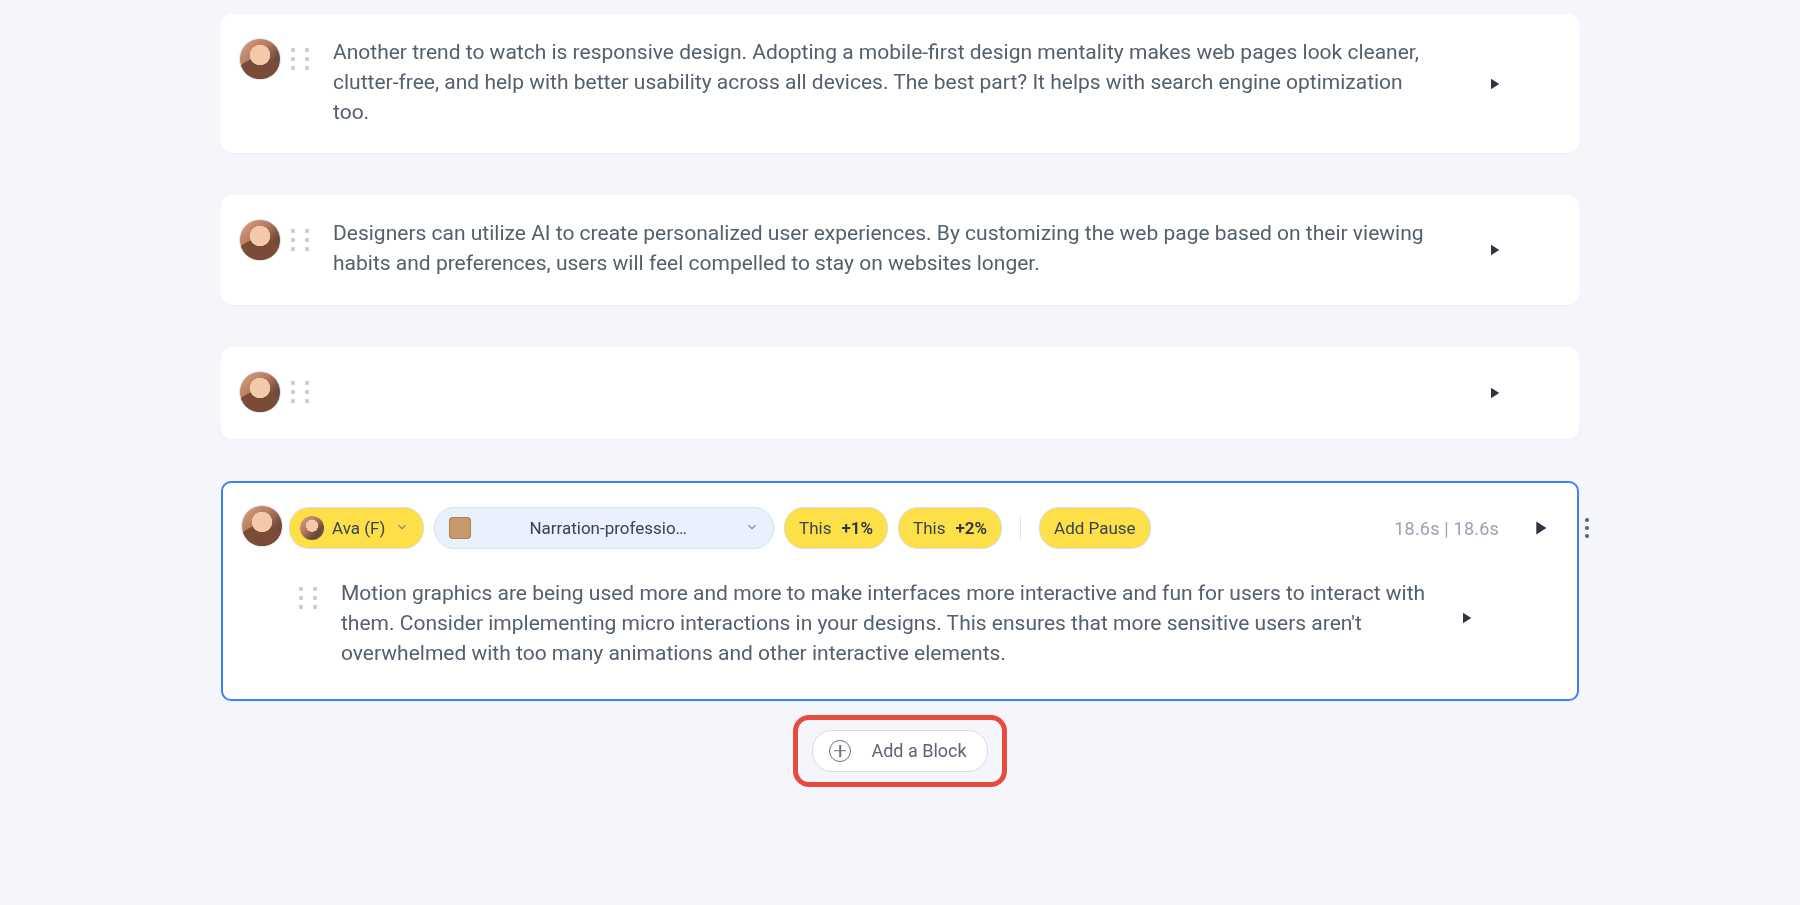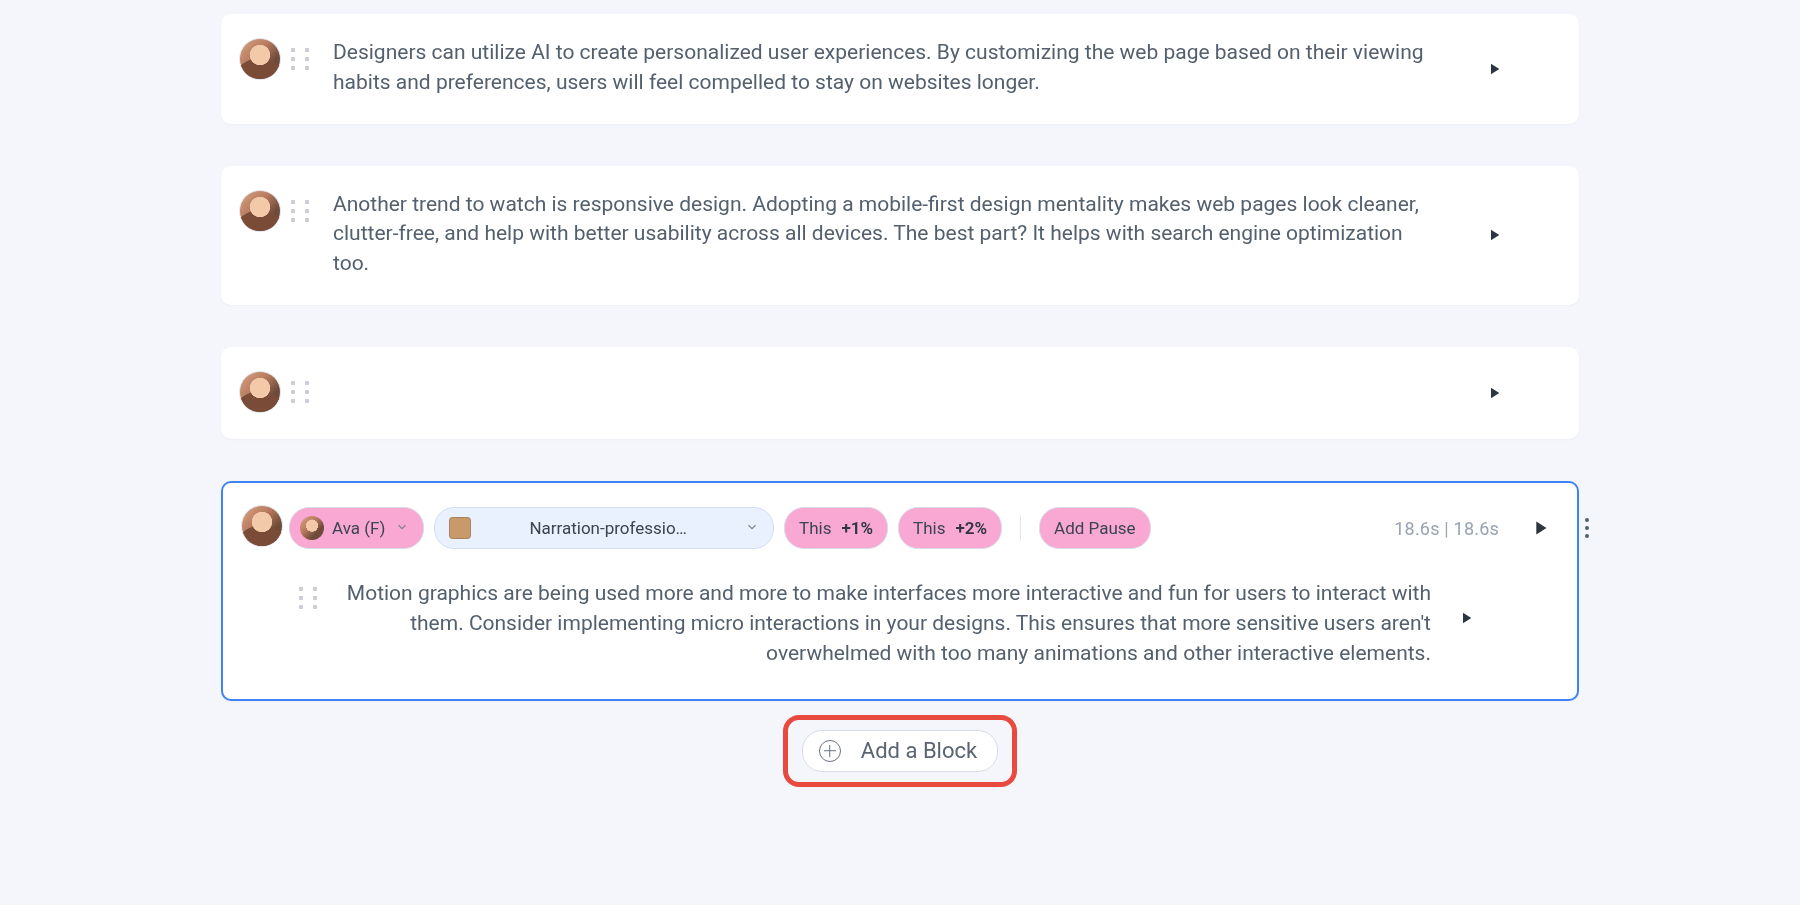--- a/index.html
+++ b/index.html
@@ -92,21 +92,21 @@
     display:flex;
     align-items:center;
     gap:10px;
     width:100%;
     padding-bottom:30px;
   }
   .chip{
     height:40px;
     border:1px solid var(--chip-border);
     border-radius:20px;
-    background:#f9a8d4;
+    background:#fde047;
     display:flex;
     align-items:center;
     padding:0 14px;
     font-size:17px;
     color:#3a4452;
     cursor:pointer;
     white-space:nowrap;
   }
   .chip .chev{margin-left:10px;color:#7d8694;}
   .chip.blue{
@@ -173,76 +173,76 @@
     padding:10px 14px;
     display:inline-flex;
   }
   .add-block{
     height:40px;
     border:1px solid var(--chip-border);
     border-radius:20px;
     background:#fff;
     display:flex;align-items:center;
     padding:0 20px 0 16px;
-    font-size:22px;color:#5a6472;cursor:pointer;gap:20px;
+    font-size:18px;color:#5a6472;cursor:pointer;gap:20px;
   }
   .plus-circle{
     width:20px;height:20px;border:1.6px solid #6a7482;border-radius:50%;
     position:relative;
   }
   .plus-circle::before,.plus-circle::after{
     content:"";position:absolute;background:#6a7482;
   }
   .plus-circle::before{left:50%;top:4px;bottom:4px;width:1.6px;transform:translateX(-50%);}
   .plus-circle::after{top:50%;left:4px;right:4px;height:1.6px;transform:translateY(-50%);}
   .chev svg{width:14px;height:14px;}
   
   .card:not(.selected) .avatar{margin-top:0;}
   .card:not(.selected) .drag{margin-top:10px;}
   
   .card.selected{padding-left:18px;}
   .card.selected > .avatar{position:absolute;left:18px;top:22px;}
   .card.selected .toolbar{padding-left:48px;}
-  .card.selected .inner-row{padding-left:0;text-align:right;}
+  .card.selected .inner-row{padding-left:0;}
   .card.selected .inner-row .drag{margin-left:58px;}
 </style>
 </head>
 <body>
 
 <div class="container">
 
   <div class="card">
     <div class="avatar"></div>
     <div class="drag">
       <span></span>
         <span></span>
         <span></span>
         <span></span>
         <span></span>
         <span></span>
     </div>
-    <div class="text">Designers can utilize AI to create personalized user experiences. By customizing the web page based on their viewing habits and preferences, users will feel compelled to stay on websites longer.</div>
+    <div class="text">Another trend to watch is responsive design. Adopting a mobile-first design mentality makes web pages look cleaner, clutter-free, and help with better usability across all devices. The best part? It helps with search engine optimization too.</div>
     <div class="play-btn">
       <svg viewBox="0 0 24 24" fill="currentColor">
           <path d="M8 5v14l11-7z"></path>
         </svg>
     </div>
   </div>
 
   <div class="card">
     <div class="avatar"></div>
     <div class="drag">
       <span></span>
         <span></span>
         <span></span>
         <span></span>
         <span></span>
         <span></span>
     </div>
-    <div class="text">Another trend to watch is responsive design. Adopting a mobile-first design mentality makes web pages look cleaner, clutter-free, and help with better usability across all devices. The best part? It helps with search engine optimization too.</div>
+    <div class="text">Designers can utilize AI to create personalized user experiences. By customizing the web page based on their viewing habits and preferences, users will feel compelled to stay on websites longer.</div>
     <div class="play-btn">
       <svg viewBox="0 0 24 24" fill="currentColor">
           <path d="M8 5v14l11-7z"></path>
         </svg>
     </div>
   </div>
 
   <div class="card">
     <div class="avatar"></div>
     <div class="drag">

